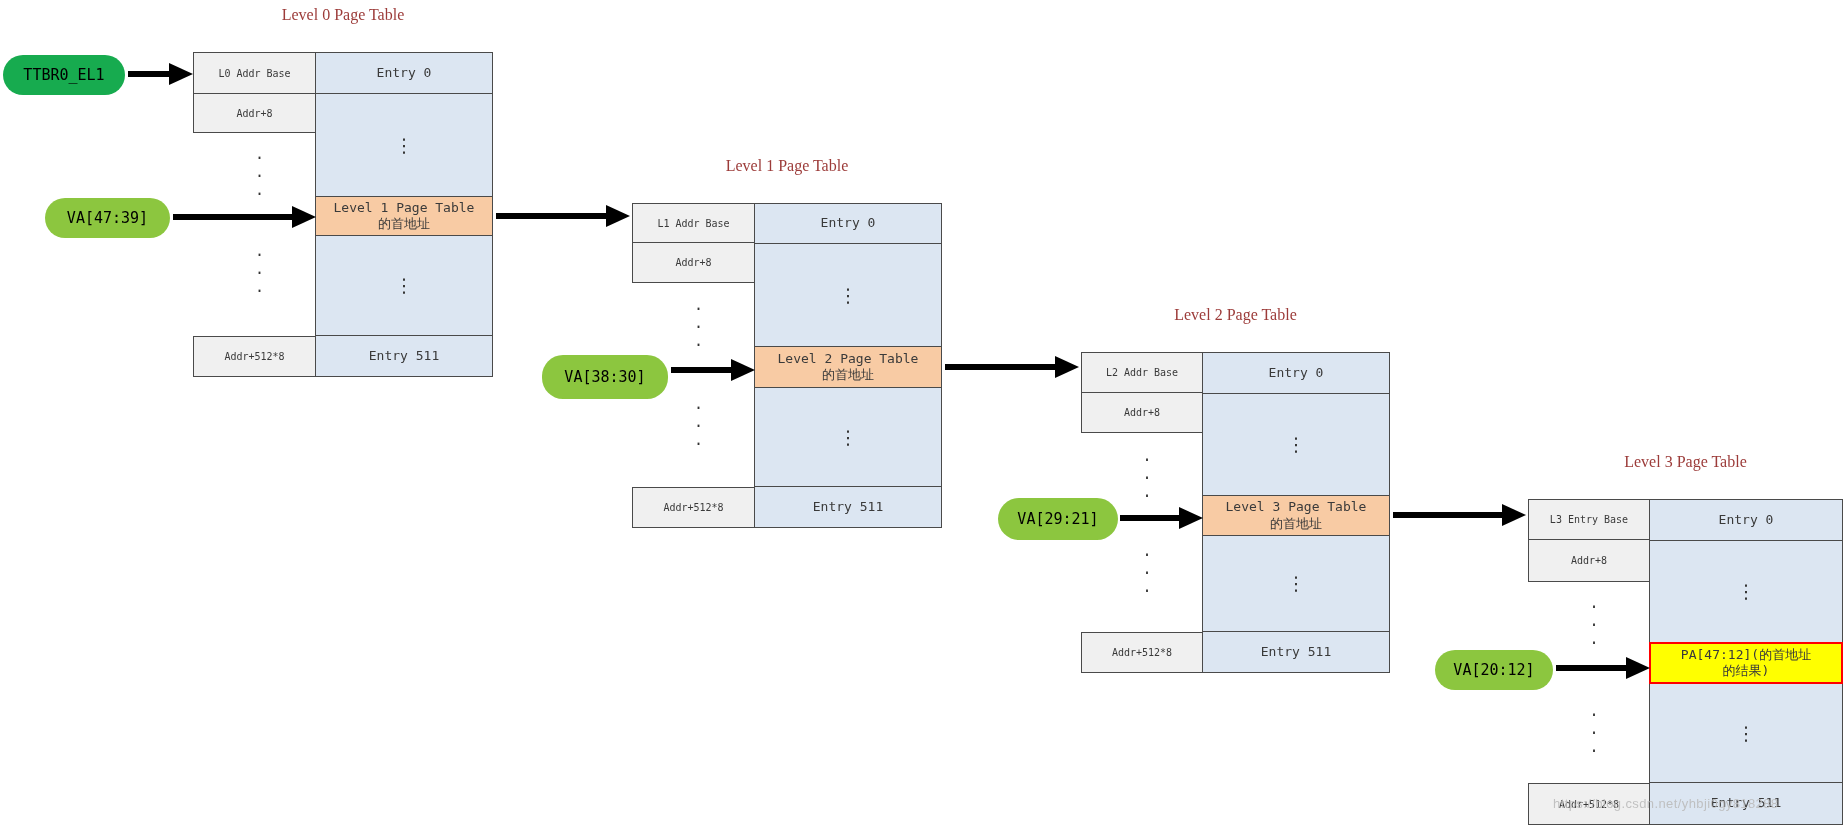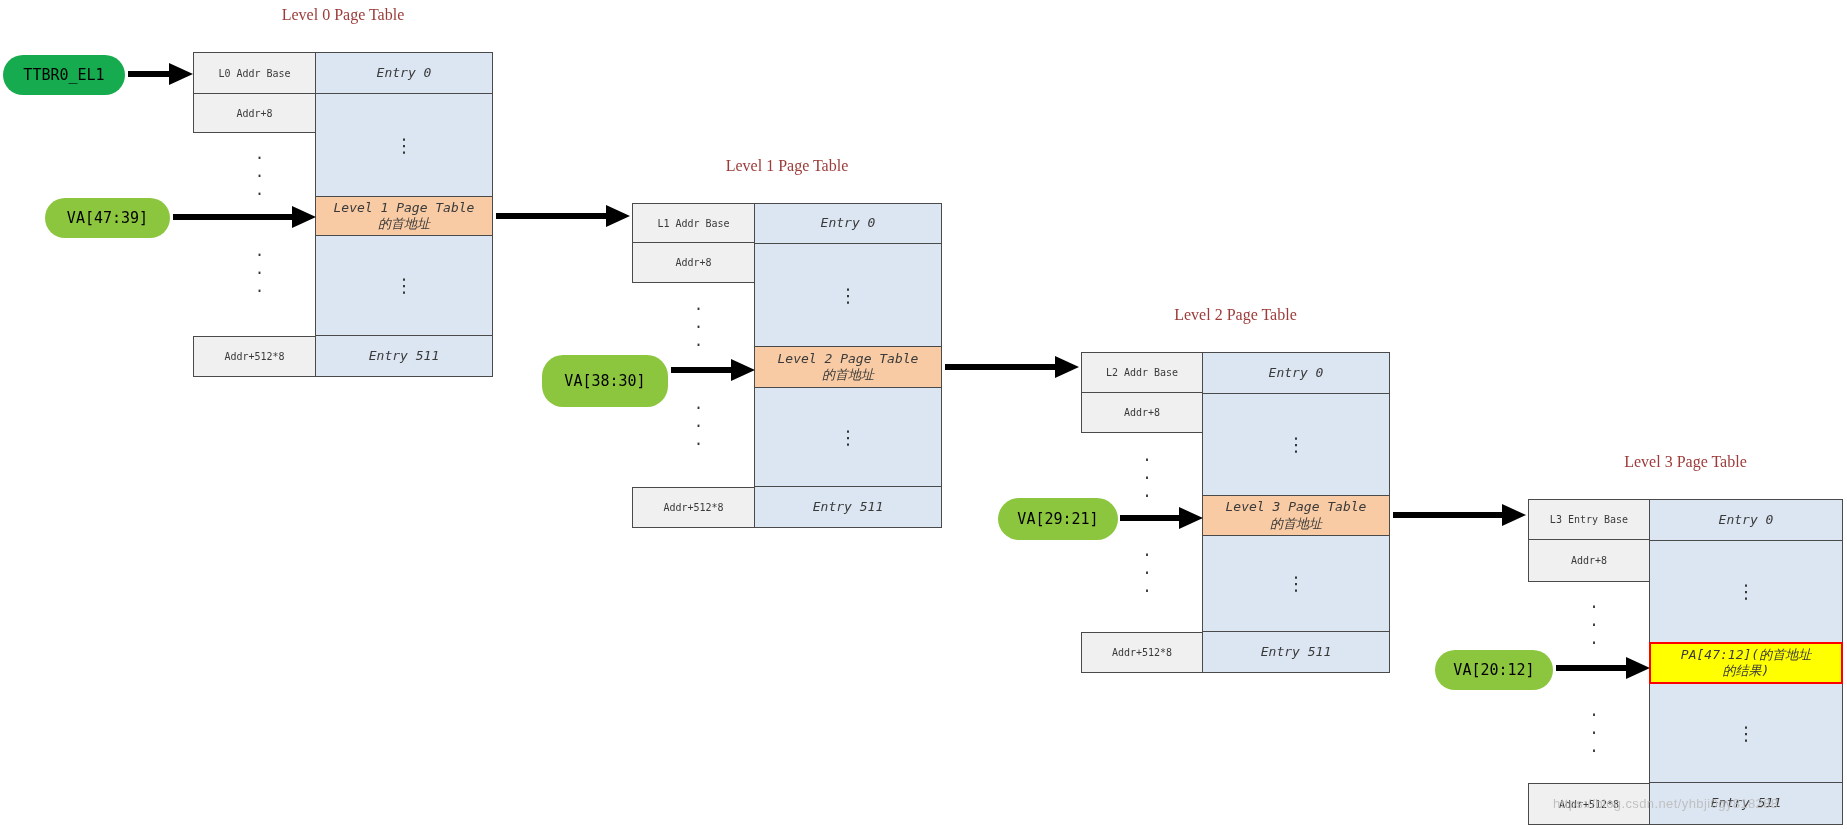--- a/index.html
+++ b/index.html
@@ -9,21 +9,21 @@
   
   .tgroup{position:absolute;}
   .ttl{position:absolute;left:-40px;right:-40px;top:-46px;height:22px;text-align:center;
        font:16px "Liberation Serif",serif;color:#9C3B39;}
   .lbox{position:absolute;left:0;background:#F0F0F0;border:1px solid #4a4a4a;box-sizing:border-box;
         display:flex;align-items:center;justify-content:center;
         font-size:10px;color:#3a3a3a;}
   .bluecol{position:absolute;top:0;bottom:0;background:#DCE6F2;border:1px solid #4a4a4a;
            box-sizing:border-box;display:flex;flex-direction:column;}
   .bcell{display:flex;flex-direction:column;align-items:center;justify-content:center;
-         font-size:13px;color:#3a3a3a;box-sizing:border-box;line-height:1.25;flex:none;font-style:italic;}
+         font-size:13px;color:#3a3a3a;box-sizing:border-box;line-height:1.25;flex:none;}
   .e0{border-bottom:1px solid #4a4a4a;}
   .e511{border-top:1px solid #4a4a4a;}
   .bgap{flex:1;display:flex;align-items:center;justify-content:center;color:#333;}
   .vd{font-size:19px;line-height:1;}
   .hl-orange{background:#F8CBA4;border-top:1px solid #4a4a4a;border-bottom:1px solid #4a4a4a;}
   .hl-yellow{background:#FFFF00;border:2px solid #FF0000;width:calc(100% + 2px);margin-left:-1px;}
   .ldots{position:absolute;display:flex;align-items:center;justify-content:center;
          color:#333;}
   .ldots span{white-space:pre;text-align:center;font-size:15px;line-height:18px;}
 
@@ -167,21 +167,21 @@
       </div>
       <div class="bgap">
         <span class="vd">⋮</span>
         </div>
       <div class="bcell e511" style="height:42px;">Entry 511</div>
     </div>
   </div>
 
   <div class="pill pill-dark" style="left:3px;top:55px;width:122px;height:40px;">TTBR0_EL1</div>
   <div class="pill pill-green" style="left:45px;top:198px;width:125px;height:40px;text-align:right;">VA[47:39]</div>
-  <div class="pill pill-green" style="left:542px;top:355px;width:126px;height:52px;">VA[38:30]</div>
+  <div class="pill pill-green" style="left:542px;top:355px;width:126px;height:44px;">VA[38:30]</div>
   <div class="pill pill-green" style="left:998px;top:498px;width:120px;height:42px;">VA[29:21]</div>
   <div class="pill pill-green" style="left:1435px;top:650px;width:118px;height:40px;">VA[20:12]</div>
 
   <div class="arrow" style="left:128px;top:63px;width:65px;">
     <i class="shaft"></i>
       <i class="head"></i>
     </div>
   <div class="arrow" style="left:173px;top:206px;width:143px;">
     <i class="shaft"></i>
       <i class="head"></i>

